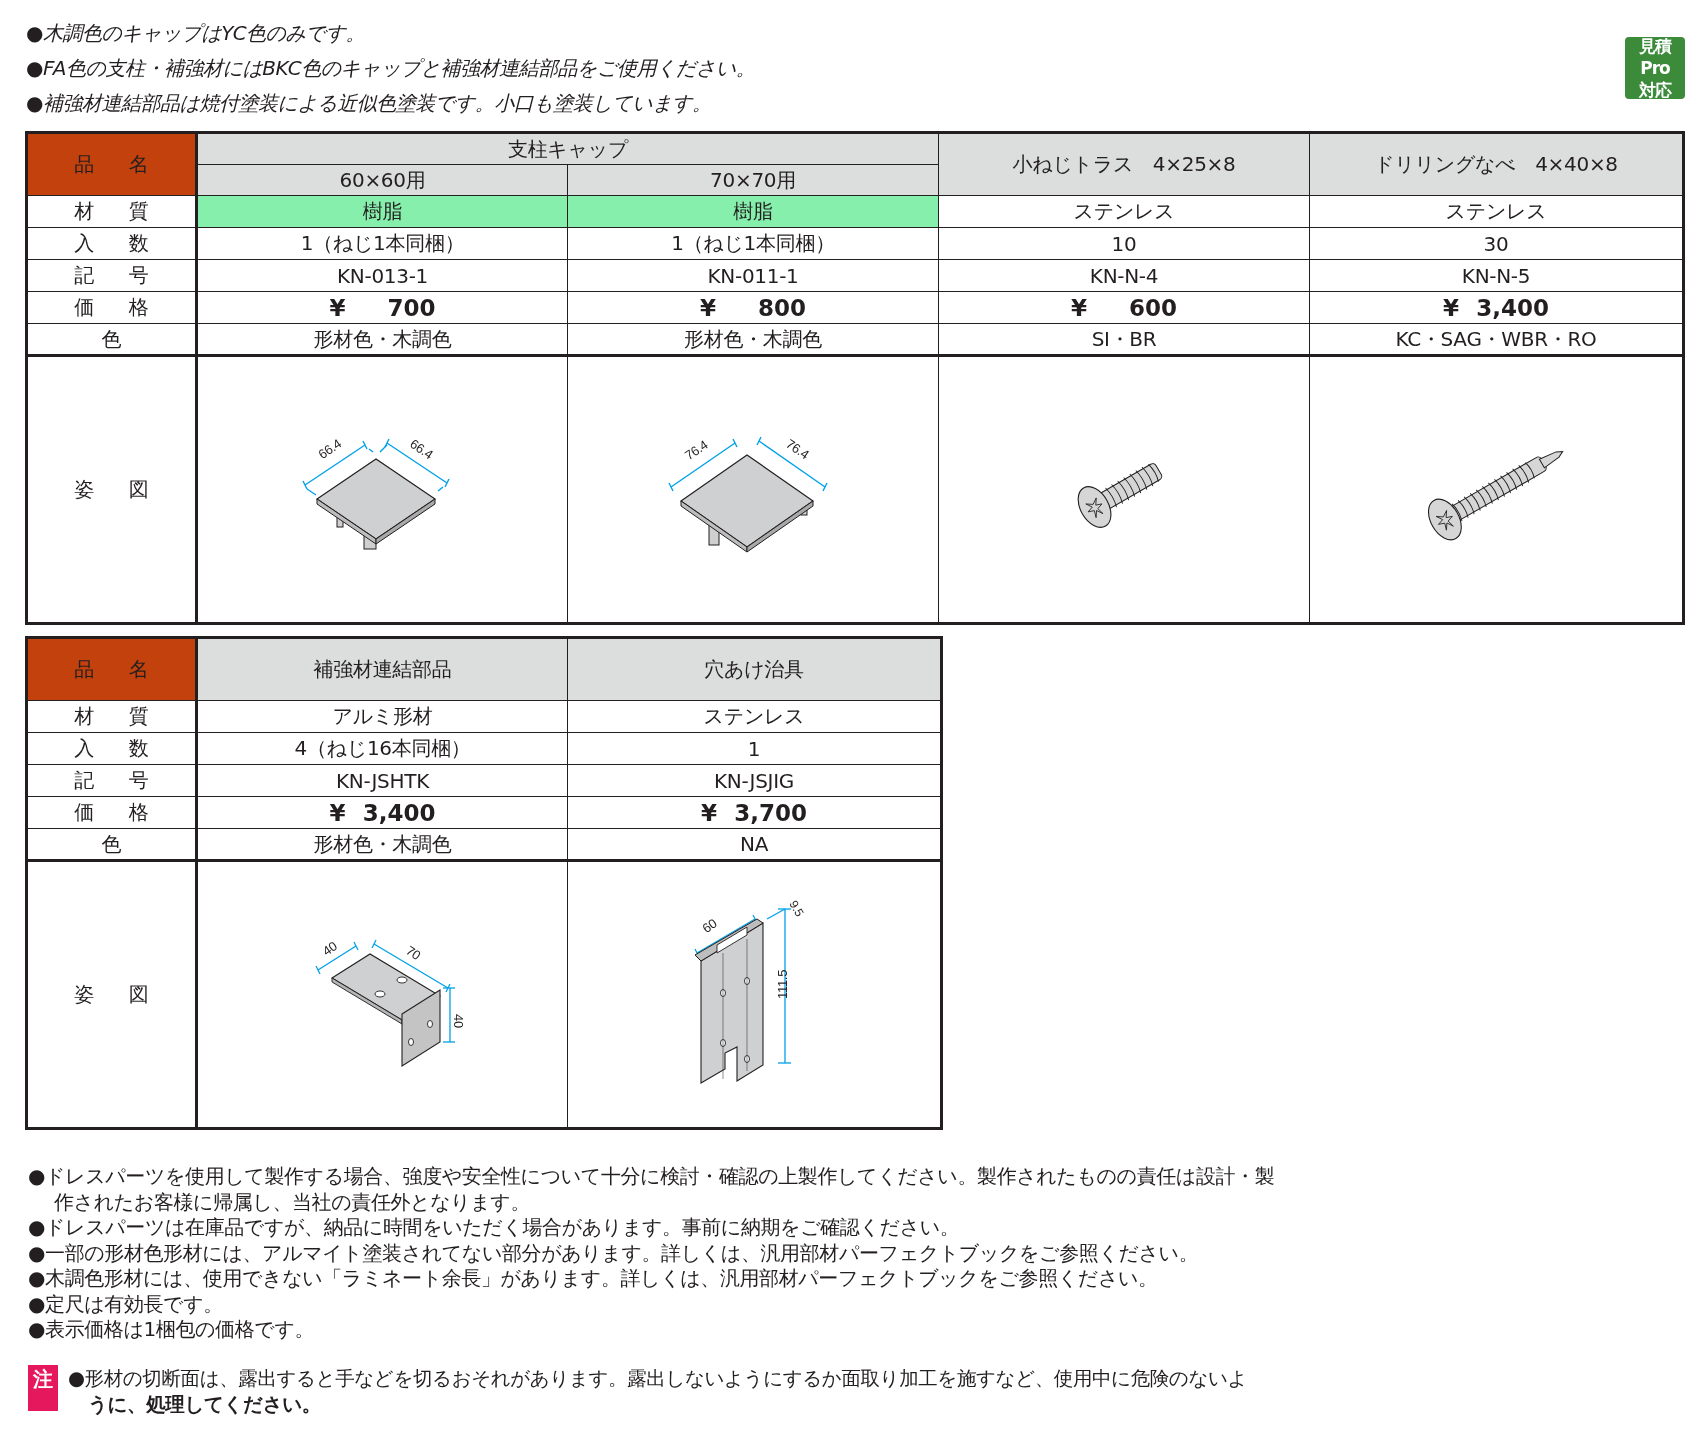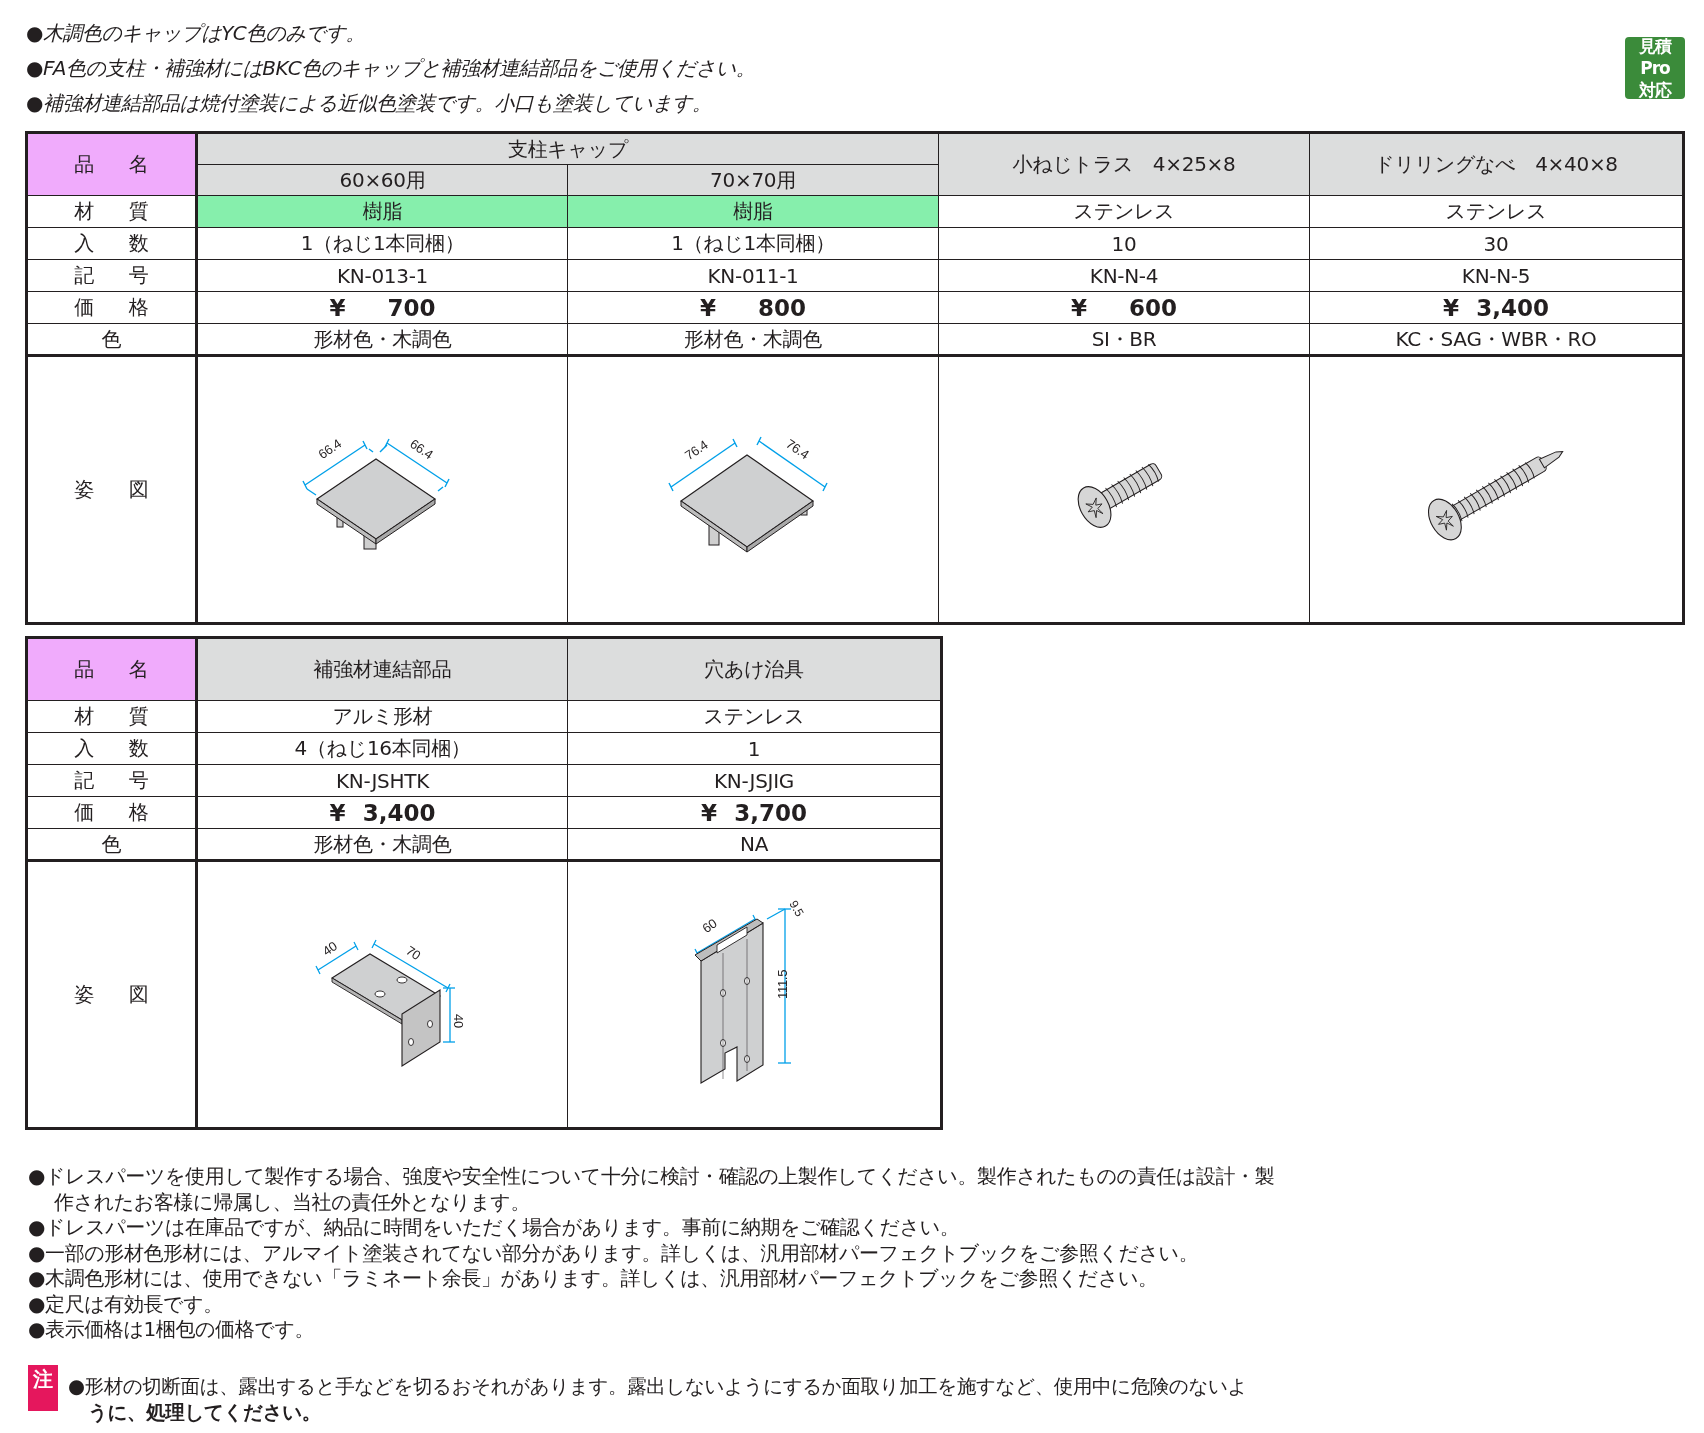--- a/index.html
+++ b/index.html
@@ -8,33 +8,33 @@
   .top-notes{position:absolute;left:26px;top:16px;font-size:20px;line-height:35px;letter-spacing:-0.5px;font-style:italic;}
   .top-notes div{white-space:nowrap;}
   .badge{position:absolute;left:1581px;top:37px;width:60px;height:62px;background:#3b8b3a;border-radius:4px;
          color:#fff;font-size:17px;font-weight:bold;line-height:22px;text-align:center;
          display:flex;flex-direction:column;justify-content:center;letter-spacing:-1px;margin-left:44px;}
   table.spec{position:absolute;border-collapse:collapse;border:3px solid #231f20;table-layout:fixed;}
   table.spec td{border:1px solid #231f20;text-align:center;vertical-align:middle;padding:0;font-size:20px;
                 white-space:nowrap;overflow:hidden;letter-spacing:-0.3px;}
   table.spec td.lbl{border-right:3px solid #231f20;letter-spacing:14px;padding-left:14px;}
   table.spec tr.head td{background:#dcdddd;}
-  table.spec tr.head td.lbl{background:#f0abfc;}
+  table.spec tr.head td.lbl{background:#c2410c;}
   table.spec td.resin{background:#86efac;}
   table.spec td.price{font-weight:bold;font-size:23px;letter-spacing:0;}
   table.spec tr.pic td{border-top:3px solid #231f20;}
   .price .yen{display:inline-block;margin-right:0;}
   #t1{left:25px;top:131px;width:1657px;}
   #t2{left:25px;top:636px;width:915px;}
   .bottom-notes{position:absolute;left:28px;top:1164px;font-size:20px;line-height:25.5px;letter-spacing:-0.4px;}
   .bottom-notes .ind{padding-left:26px;}
   .caution{position:absolute;left:26px;top:1362px;font-size:19.5px;line-height:25.5px;letter-spacing:-0.4px;}
   .caution .mark{position:absolute;left:2px;top:3px;width:30px;height:46px;background:#e5175d;color:#fff;
                  font-weight:bold;font-size:20px;text-align:center;line-height:28px;letter-spacing:0;}
-  .caution .txt{position:absolute;left:42px;top:12px;white-space:nowrap;}
+  .caution .txt{position:absolute;left:42px;top:4px;white-space:nowrap;}
   .caution .txt .ind{padding-left:20px;font-weight:bold;}
   svg{display:block;margin:0 auto;}
 </style>
 </head>
 <body>
 
 <div class="top-notes">
   <div>●木調色のキャップはYC色のみです。</div>
   <div>●FA色の支柱・補強材にはBKC色のキャップと補強材連結部品をご使用ください。</div>
   <div>●補強材連結部品は焼付塗装による近似色塗装です。小口も塗装しています。</div>

